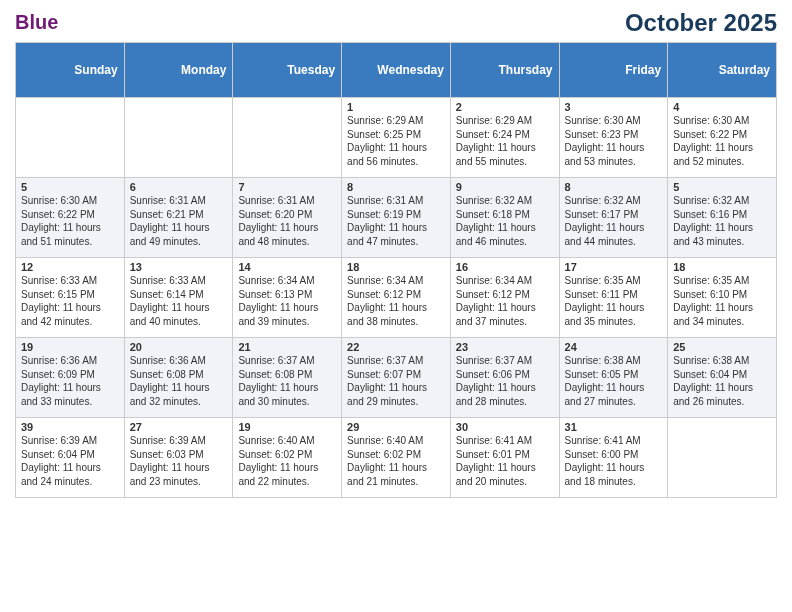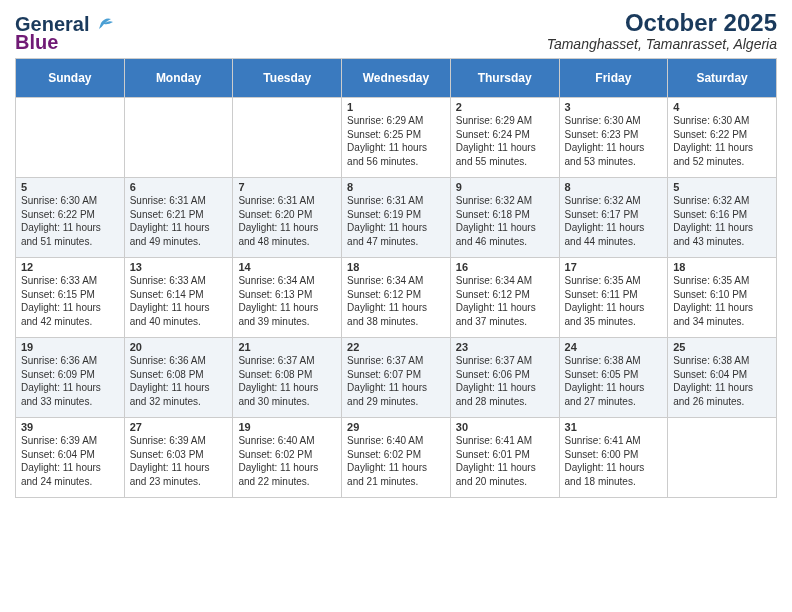--- a/index.html
+++ b/index.html
@@ -43,22 +43,22 @@
       font-style: italic;
     }
     .calendar {
       width: 100%;
       border-collapse: collapse;
       table-layout: fixed;
     }
     .calendar th {
       background: #3a7abf;
       color: #fff;
-      text-align: center;
-      padding: 12px 6px;
+      text-align: right;
+      padding: 20px 6px;
       font-size: 12px;
       border: 1px solid #ccc;
     }
     .calendar td {
       vertical-align: top;
       border: 1px solid #ccc;
       padding: 3px 5px;
       font-size: 9.5px;
       color: #222;
       height: 80px;
@@ -87,31 +87,24 @@
     }
     
     thead tr th { background: #3a7abf !important; }
   </style>
 </head>
 <body>
 
 <div class="page">
   <div class="header">
     <div class="logo">
-      <div style="display:flex;align-items:flex-end;">
-        <div style="font-size:20px;font-weight:bold;color:#1a3a5c;line-height:1;">General</div>
-        <svg width="22" height="16" viewBox="0 0 22 16" style="margin-left:2px;margin-bottom:3px;">
-          <path d="M10 8 Q14 2 20 4 Q16 6 14 8 Q18 5 22 7 Q17 10 13 9 Q11 12 8 14 Q9 11 10 8Z" fill="#4a9fd4"></path>
-        </svg>
-      </div>
       <div style="font-size:20px;font-weight:bold;color:#701a75;line-height:1;margin-top:-2px;">Blue</div>
     </div>
     <div class="title-block">
       <div class="month-title">October 2025</div>
-      <div class="subtitle">Tamanghasset, Tamanrasset, Algeria</div>
     </div>
   </div>
 
   <table class="calendar">
     <thead>
       <tr>
       <th>Sunday</th>
           <th>Monday</th>
           <th>Tuesday</th>
           <th>Wednesday</th>

